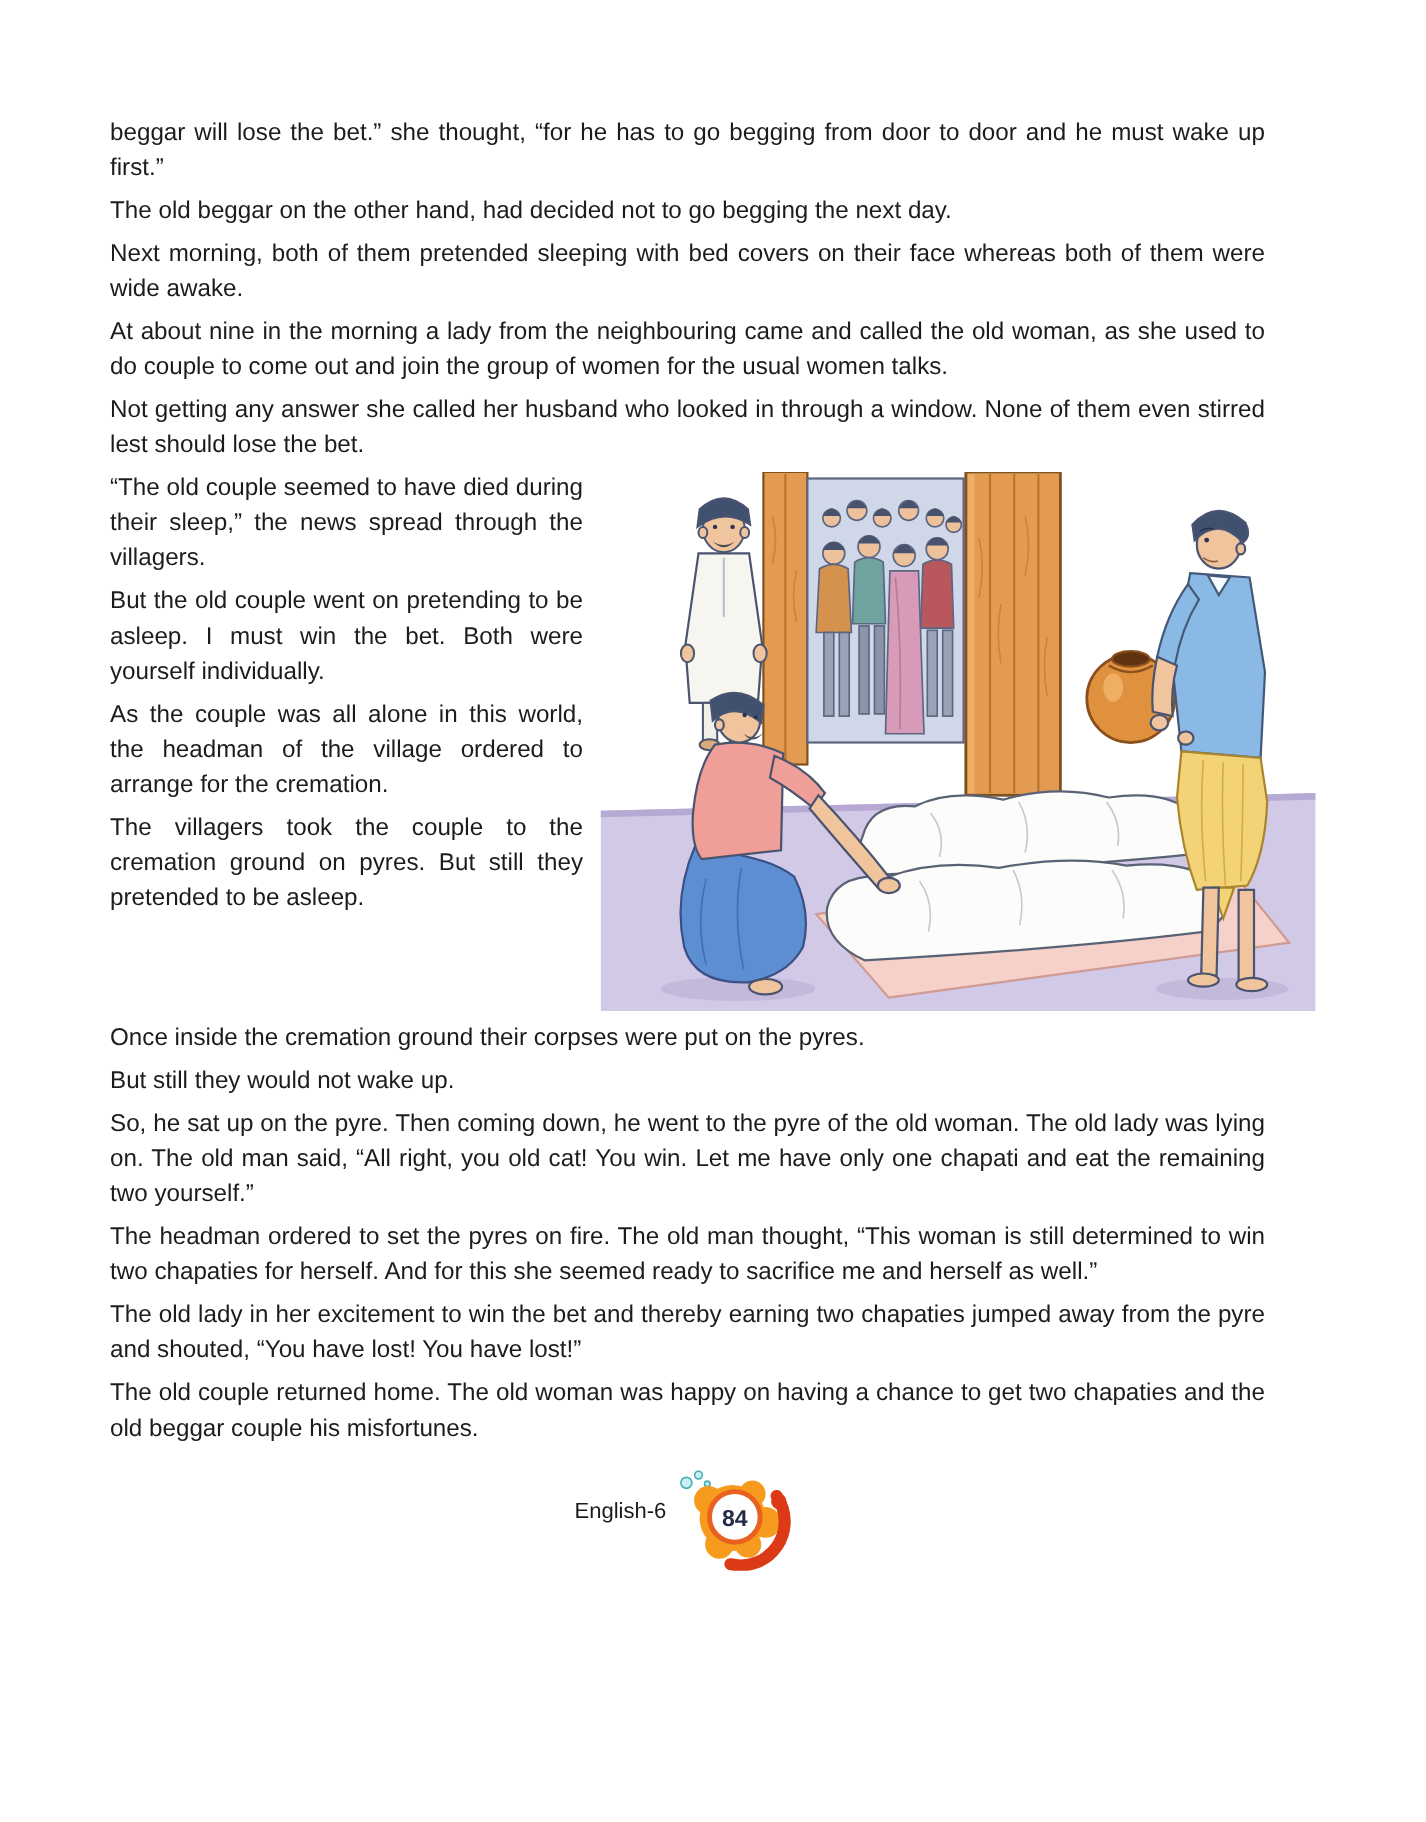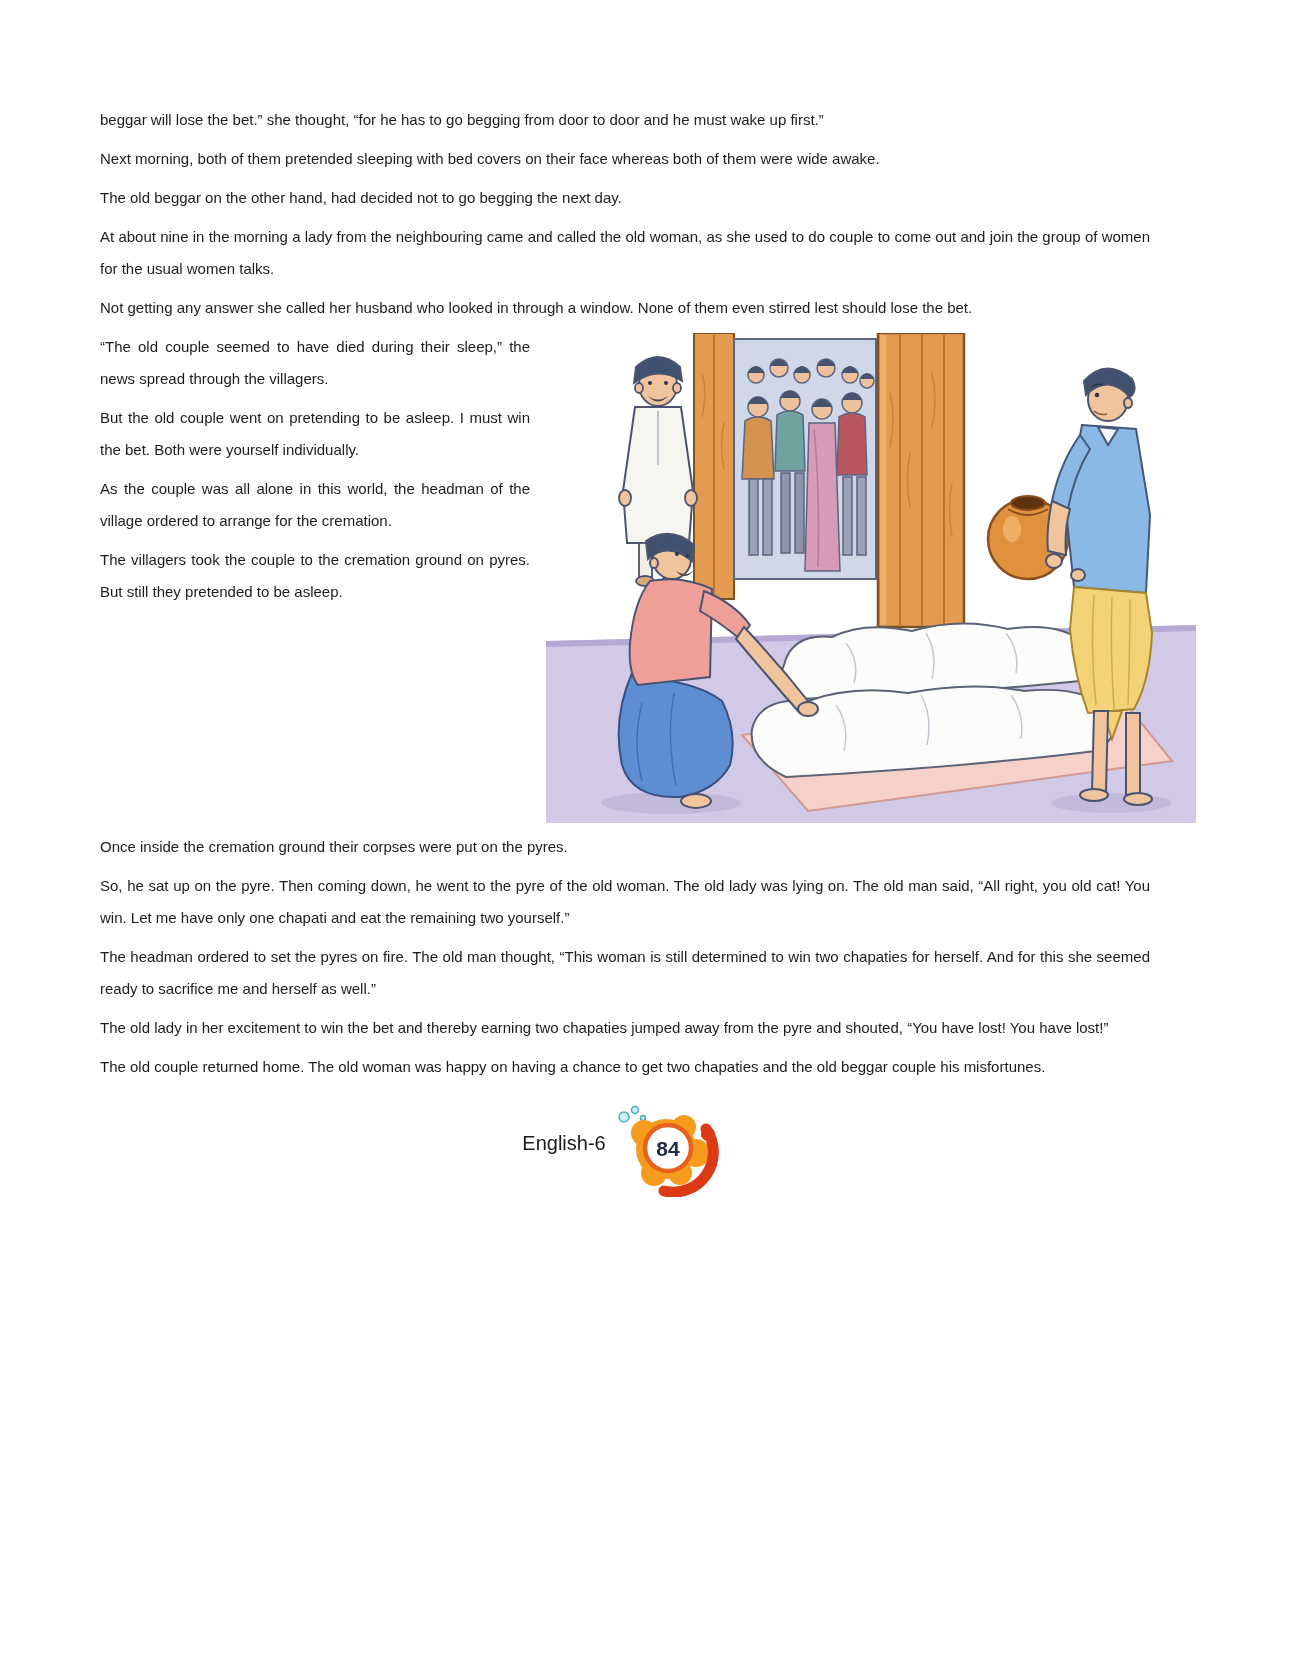--- a/index.html
+++ b/index.html
@@ -1,21 +1,21 @@
 <!DOCTYPE html>
 <html><head>
 <meta charset="utf-8">
 <style>
   html,body{margin:0;padding:0;background:#ffffff;}
   .page{
     width:1296px;height:1656px;background:#ffffff;position:relative;
     box-sizing:border-box;padding:104px 146px 0 100px;
     font-family:"Liberation Sans",sans-serif;color:#1c1c1c;overflow:hidden;
   }
-  .content{font-size:15px;line-height:32px;text-align:justify;}
+  .content{font-size:22px;line-height:32px;text-align:justify;}
   .content p{margin:0 0 7px 0;}
   .wrap-section::after{content:"";display:block;clear:both;}
   figure.illustration{
     float:right;width:650px;height:490px;margin:2px -46px 8px 16px;padding:0;
   }
   figure.illustration svg{display:block;}
   .footer{
     display:flex;justify-content:center;align-items:center;
     margin-top:18px;gap:4px;
   }
@@ -23,22 +23,22 @@
   .badge{position:relative;width:118px;height:96px;}
   .badge svg{display:block;}
 </style>
 </head>
 <body>
 
 <div class="page">
   <div class="content">
 
     <p>beggar will lose the bet.” she thought, “for he has to go begging from door to door and he must wake up first.”</p>
+    <p>The old beggar on the other hand, had decided not to go begging the next day.</p>
     <p>Next morning, both of them pretended sleeping with bed covers on their face whereas both of them were wide awake.</p>
-    <p>The old beggar on the other hand, had decided not to go begging the next day.</p>
     <p>At about nine in the morning a lady from the neighbouring came and called the old woman, as she used to do couple to come out and join the group of women for the usual women talks.</p>
     <p>Not getting any answer she called her husband who looked in through a window. None of them even stirred lest should lose the bet.</p>
 
     <div class="wrap-section">
       <figure class="illustration">
         <svg viewBox="0 0 650 490" width="650" height="490">
 
           <g>
             <polygon points="0,308 650,292 650,490 0,490" fill="#d2c9e6"></polygon>
             <polygon points="0,308 650,292 650,298 0,314" fill="#b6a9d4"></polygon>
@@ -184,20 +184,21 @@
         </svg>
       </figure>
 
       <p>“The old couple seemed to have died during their sleep,” the news spread through the villagers.</p>
       <p>But the old couple went on pretending to be asleep. I must win the bet. Both were yourself individually.</p>
       <p>As the couple was all alone in this world, the headman of the village ordered to arrange for the cremation.</p>
       <p>The villagers took the couple to the cremation ground on pyres. But still they pretended to be asleep.</p>
     </div>
 
     <p>Once inside the cremation ground their corpses were put on the pyres.</p>
+    <p>But still they would not wake up.</p>
     <p>So, he sat up on the pyre. Then coming down, he went to the pyre of the old woman. The old lady was lying on. The old man said, “All right, you old cat! You win. Let me have only one chapati and eat the remaining two yourself.”</p>
     <p>The headman ordered to set the pyres on fire. The old man thought, “This woman is still determined to win two chapaties for herself. And for this she seemed ready to sacrifice me and herself as well.”</p>
     <p>The old lady in her excitement to win the bet and thereby earning two chapaties jumped away from the pyre and shouted, “You have lost! You have lost!”</p>
     <p>The old couple returned home. The old woman was happy on having a chance to get two chapaties and the old beggar couple his misfortunes.</p>
   </div>
 
   <div class="footer">
     <span class="footer-label">English-6</span>
     <div class="badge">
       <svg width="118" height="96" viewBox="0 0 118 96">

